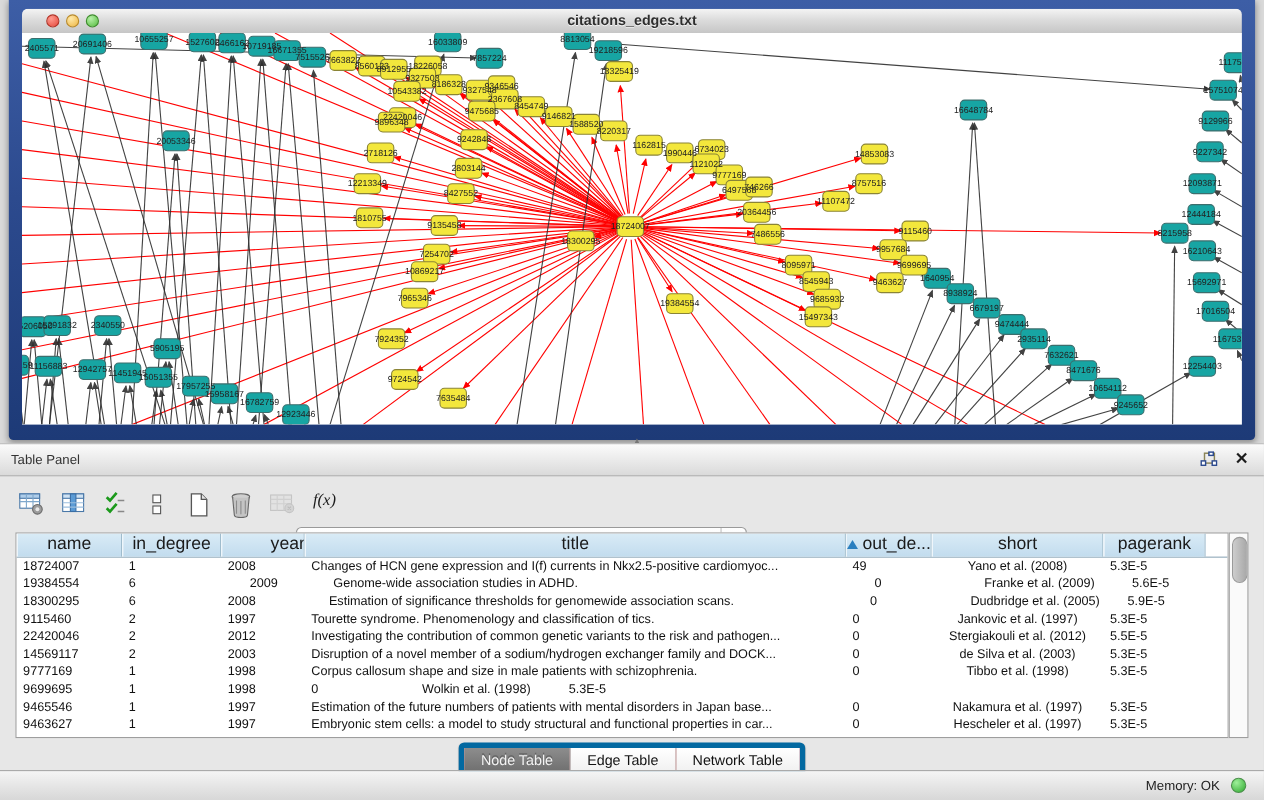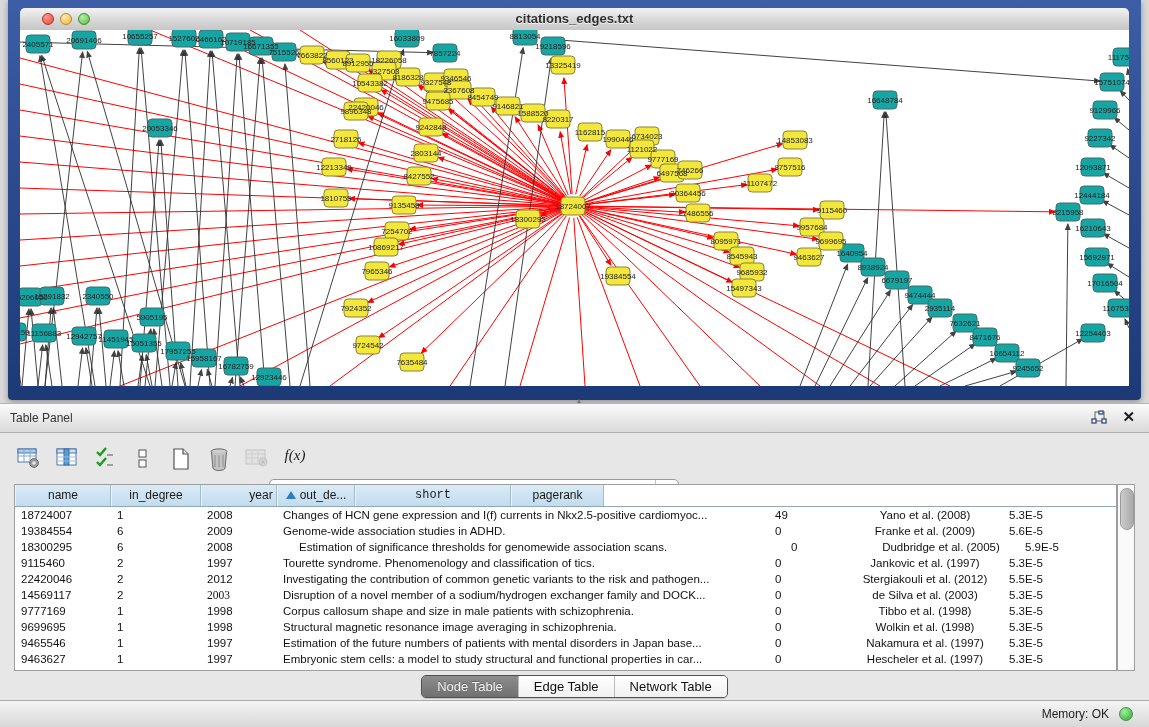--- a/index.html
+++ b/index.html
@@ -78,21 +78,21 @@
   #table-wrap{
     position:absolute;left:14px;top:52px;width:1103px;height:187px;
     background:#ffffff;border:1px solid #9e9e9e;box-sizing:border-box;
     overflow:hidden;
   }
   #thead{display:flex;height:21px;border-bottom:1px solid #8fa8b8;}
   .th{
     box-sizing:border-box;height:21px;line-height:20px;
     background:linear-gradient(180deg,#d9ebf6,#c2dcee);
     border-right:1px solid #9fbccd;border-left:1px solid #eef6fb;
-    font-size:12px;color:#1a1a1a;text-align:center;
+    font-size:16px;color:#1a1a1a;text-align:center;
     overflow:hidden;white-space:nowrap;
   }
   .sort-tri{display:inline-block;width:0;height:0;border-left:5px solid transparent;border-right:5px solid transparent;border-bottom:8px solid #2a7fbf;position:relative;top:0px;margin-right:4px;}
   .tr{display:flex;height:16px;}
   .td{
     box-sizing:border-box;height:16px;line-height:16px;
     font-size:11.5px;color:#111;
     overflow:hidden;white-space:nowrap;text-overflow:clip;
     padding-left:6px;
   }
@@ -104,21 +104,21 @@
   #vscroll-thumb{
     position:absolute;left:2px;top:3px;width:12px;height:40px;
     background:linear-gradient(90deg,#cdcdcd,#a9a9a9);
     border-radius:7px;border:1px solid #9a9a9a;
   }
   
   #tabs{
     position:absolute;left:0;right:0;top:243px;display:flex;justify-content:center;
   }
   #tab-group{
-    display:inline-flex;border:1px solid #0369a1;border-radius:5px;overflow:hidden;
+    display:inline-flex;border:5px solid #0369a1;border-radius:5px;overflow:hidden;
     background:#fca5a5;box-shadow:0 1px 1px rgba(0,0,0,.15);
   }
   .tab{
     padding:3px 15px;font-size:13px;color:#111;cursor:pointer;background:linear-gradient(180deg,#ffffff,#f1f1f1);
     border-left:1px solid #bdbdbd;
   }
   .tab:first-child{border-left:none;}
   .tab.active{
     background:linear-gradient(180deg,#8d8d8d,#707070);
     color:#f3f3f3;text-shadow:0 -1px 0 rgba(0,0,0,.25);
@@ -594,38 +594,39 @@
         <span class="up"></span>
           <span class="down"></span>
       </span>
     </div>
 
     <div id="table-wrap">
       <div id="thead">
           <div class="th" style="width: 96px;">name</div>
           <div class="th" style="width: 90px;">in_degree</div>
           <div class="th" style="width: 76px; padding-left: 44px;">year</div>
+          <div class="th" style="width: 492px;">title</div>
           <div class="th" style="width: 78px;"><span class="sort-tri"></span>out_de...</div>
-          <div class="th" style="width: 156px; font-family: Liberation Mono, monospace;">short</div>
+          <div class="th" style="width: 156px;">short</div>
           <div class="th" style="width: 93px;">pagerank</div>
         </div>
       <div id="tbody">
           <div class="tr">
             <div class="td" style="width: 96px;">18724007</div>
             <div class="td" style="width: 90px;">1</div>
             <div class="td" style="width: 76px;">2008</div>
             <div class="td" style="width: 492px;">Changes of HCN gene expression and I(f) currents in Nkx2.5-positive cardiomyoc...</div>
             <div class="td" style="width: 78px;">49</div>
             <div class="td c-short" style="width: 156px;">Yano et al. (2008)</div>
             <div class="td" style="width: 93px;">5.3E-5</div>
           </div>
           <div class="tr">
             <div class="td" style="width: 96px;">19384554</div>
             <div class="td" style="width: 90px;">6</div>
-            <div class="td" style="width: 76px;">2009</div>
+            <div class="td" style="width: 76px; margin-left: 20px;">2009</div>
             <div class="td" style="width: 492px;">Genome-wide association studies in ADHD.</div>
             <div class="td" style="width: 78px;">0</div>
             <div class="td c-short" style="width: 156px;">Franke et al. (2009)</div>
             <div class="td" style="width: 93px;">5.6E-5</div>
           </div>
           <div class="tr">
             <div class="td" style="width: 96px;">18300295</div>
             <div class="td" style="width: 90px;">6</div>
             <div class="td" style="width: 76px;">2008</div>
             <div class="td" style="width: 492px; margin-left: 16px;">Estimation of significance thresholds for genomewide association scans.</div>
@@ -647,40 +648,39 @@
             <div class="td" style="width: 90px;">2</div>
             <div class="td" style="width: 76px;">2012</div>
             <div class="td" style="width: 492px;">Investigating the contribution of common genetic variants to the risk and pathogen...</div>
             <div class="td" style="width: 78px;">0</div>
             <div class="td c-short" style="width: 156px;">Stergiakouli et al. (2012)</div>
             <div class="td" style="width: 93px;">5.5E-5</div>
           </div>
           <div class="tr">
             <div class="td" style="width: 96px;">14569117</div>
             <div class="td" style="width: 90px;">2</div>
-            <div class="td" style="width: 76px; font-family: Liberation Serif, serif;">2003</div>
+            <div class="td" style="width: 76px;">2003</div>
             <div class="td" style="width: 492px;">Disruption of a novel member of a sodium/hydrogen exchanger family and DOCK...</div>
             <div class="td" style="width: 78px;">0</div>
             <div class="td c-short" style="width: 156px; text-align: center;">de Silva et al. (2003)</div>
             <div class="td" style="width: 93px;">5.3E-5</div>
           </div>
           <div class="tr">
             <div class="td" style="width: 96px;">9777169</div>
             <div class="td" style="width: 90px;">1</div>
             <div class="td" style="width: 76px;">1998</div>
             <div class="td" style="width: 492px;">Corpus callosum shape and size in male patients with schizophrenia.</div>
             <div class="td" style="width: 78px;">0</div>
             <div class="td c-short" style="width: 156px;">Tibbo et al. (1998)</div>
             <div class="td" style="width: 93px;">5.3E-5</div>
           </div>
           <div class="tr">
             <div class="td" style="width: 96px;">9699695</div>
             <div class="td" style="width: 90px;">1</div>
             <div class="td" style="width: 76px;">1998</div>
-            <div class="td" style="width: 492px;">Structural magnetic resonance image averaging in schizophrenia.</div>
             <div class="td" style="width: 78px;">0</div>
             <div class="td c-short" style="width: 156px;">Wolkin et al. (1998)</div>
             <div class="td" style="width: 93px;">5.3E-5</div>
           </div>
           <div class="tr">
             <div class="td" style="width: 96px;">9465546</div>
             <div class="td" style="width: 90px;">1</div>
             <div class="td" style="width: 76px;">1997</div>
             <div class="td" style="width: 492px;">Estimation of the future numbers of patients with mental disorders in Japan base...</div>
             <div class="td" style="width: 78px;">0</div>

